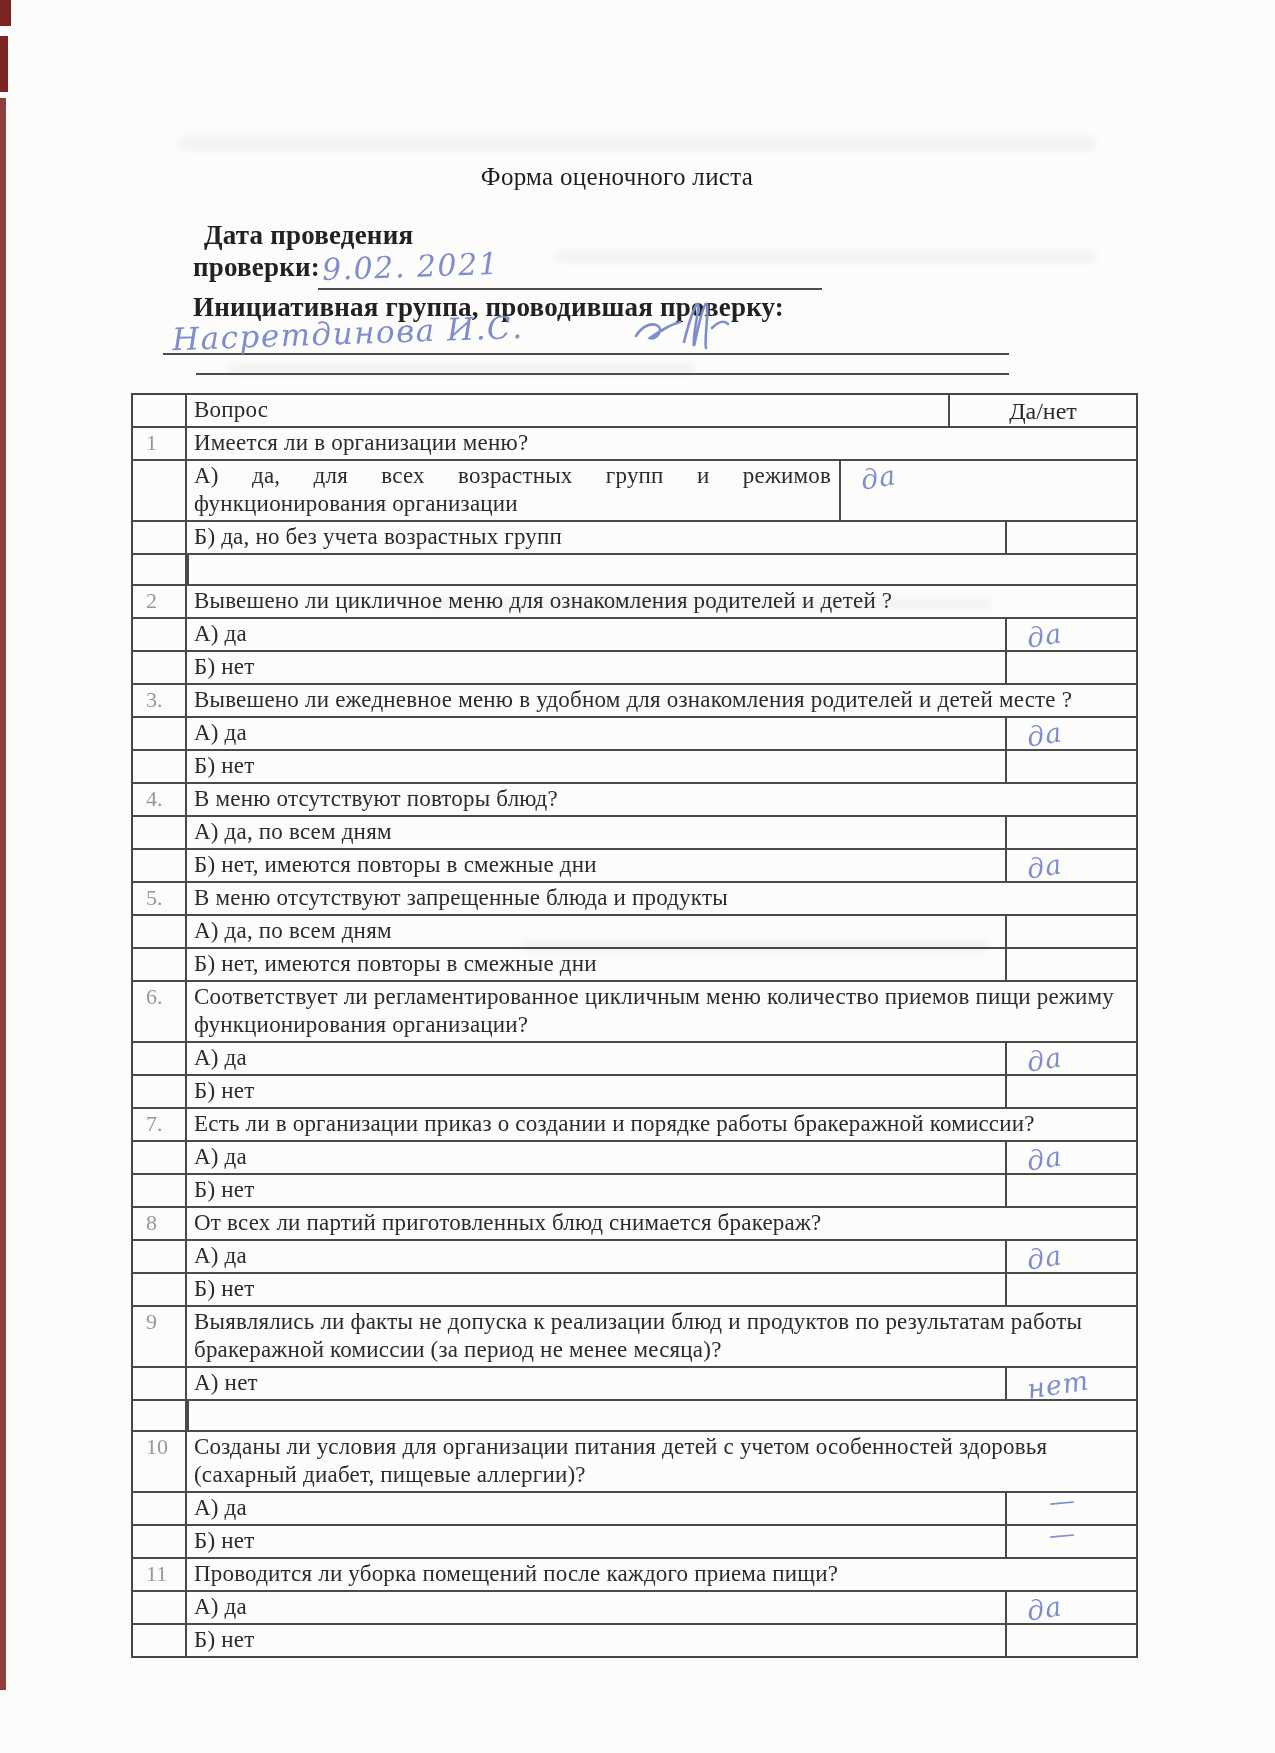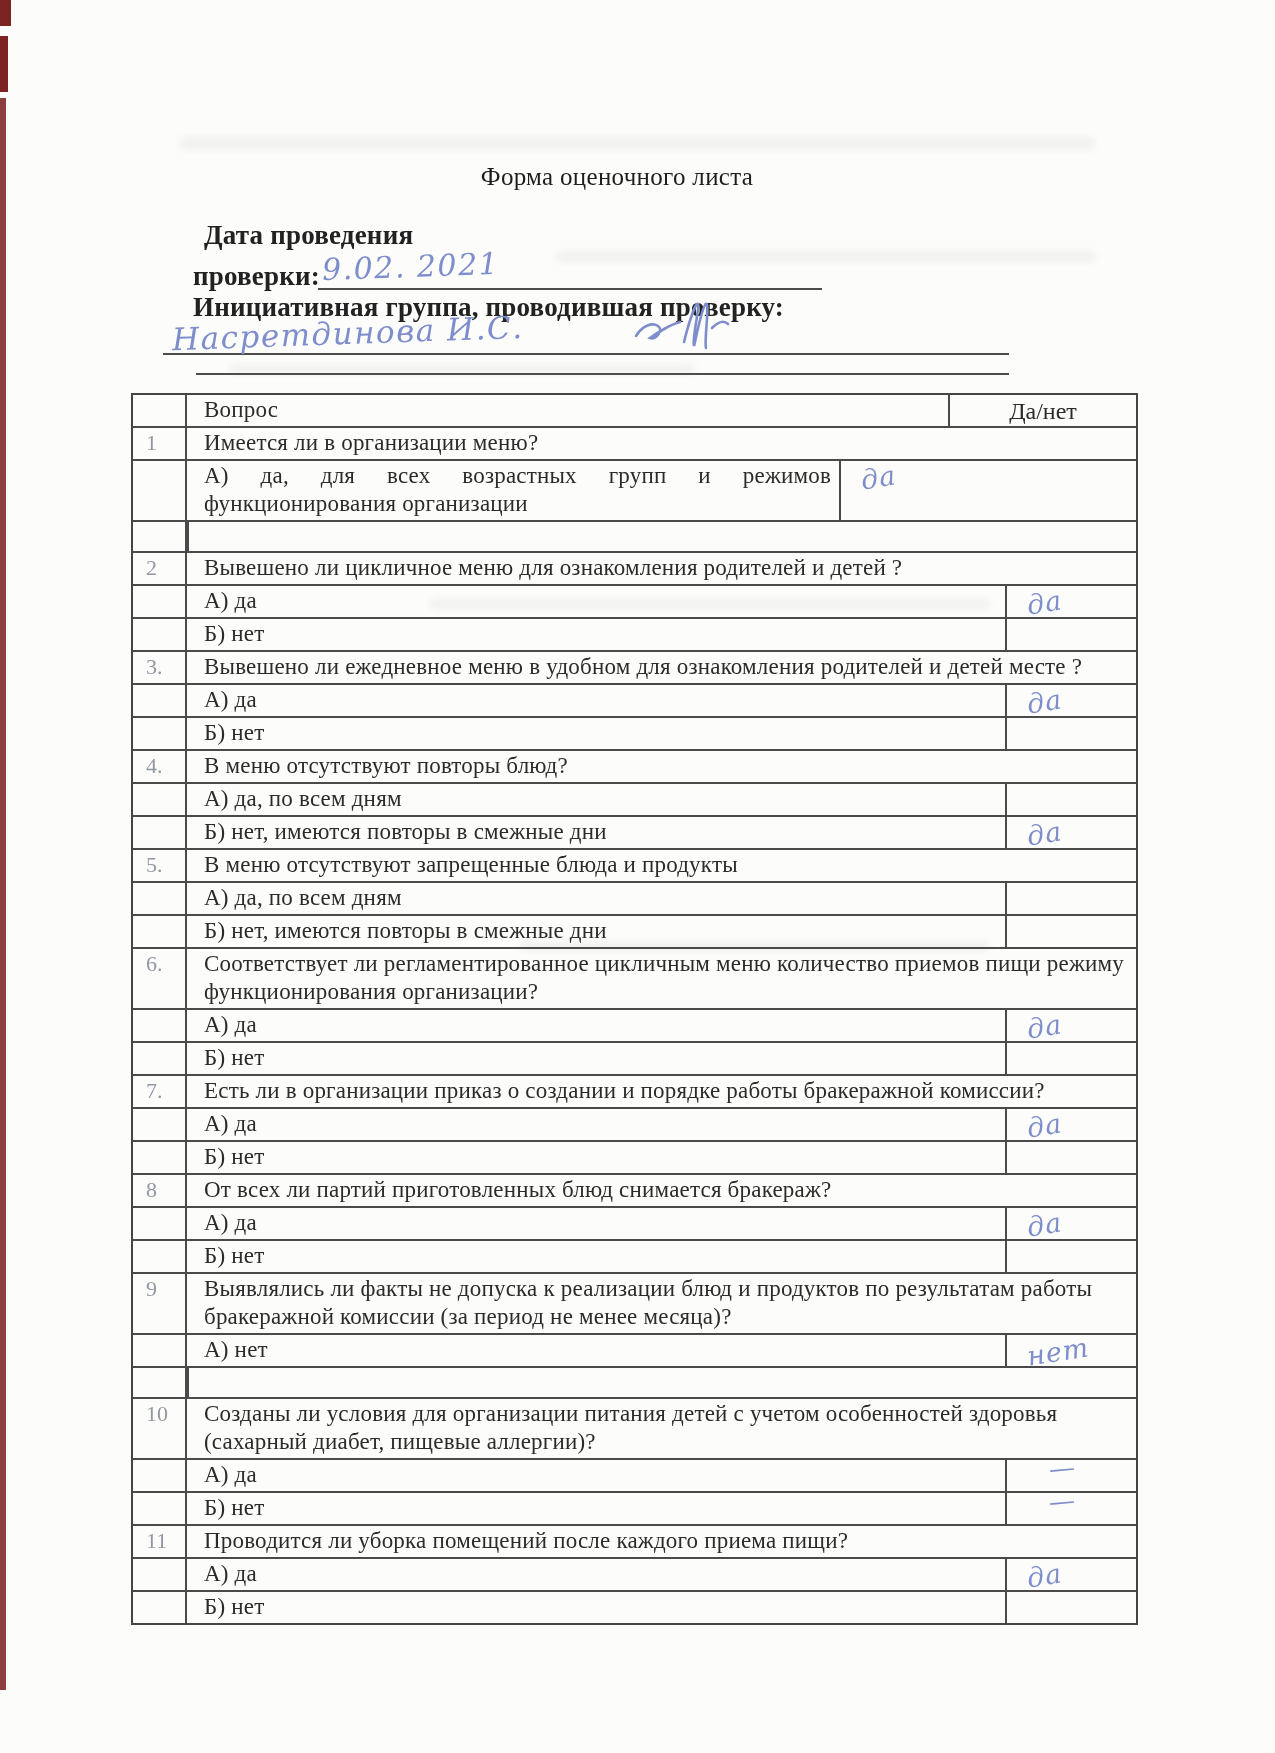--- a/index.html
+++ b/index.html
@@ -26,21 +26,21 @@
   .s5 { left:520px; top:941px; width:470px; height:10px; }
 
   
   .title {
     position:absolute; top:163px; left:0; width:1234px;
     text-align:center; font-size:25px; font-weight:400;
     letter-spacing:.3px; color:#1e1e1e; margin:0;
   }
   .lbl { position:absolute; font-size:27px; color:#222; letter-spacing:.2px; white-space:nowrap;font-weight:bold; }
   .l1 { left:204px; top:220px; }
-  .l2 { left:193px; top:261px; }
+  .l2 { left:193px; top:252px; }
   .l3 { left:193px; top:292px; }
 
   .hwtext {
     position:absolute; font-family:"DejaVu Serif", serif; font-style:italic;
     color:#7e8dcb; white-space:nowrap; letter-spacing:1.5px; z-index:2;
   }
   .date-val { left:322px; top:249px; font-size:30px; transform:rotate(-2deg); }
   .name-val { left:172px; top:315px; font-size:31px; transform:rotate(-2deg); }
   .sig { position:absolute; left:632px; top:298px; z-index:2; }
 
@@ -54,21 +54,21 @@
     position:absolute; left:131px; top:393px; width:1007px;
     border:2px solid #454545; box-sizing:border-box; background:transparent;
   }
   .row { display:flex; border-bottom:2px solid #4a4a4a; min-height:29px; position:relative; align-items:stretch; }
   .row:last-child { border-bottom:none; }
   .cell { font-size:23px; line-height:28px; color:#2b2b2b; box-sizing:border-box; }
   .num-cell {
     flex:0 0 54px; width:54px; border-right:2px solid #4a4a4a;
     color:#9298a3; font-size:22px; padding:1px 0 0 13px;
   }
-  .q-cell { flex:1 1 auto; padding:1px 8px 2px 17px; letter-spacing:.2px; }
+  .q-cell { flex:1 1 auto; padding:1px 8px 2px 7px; letter-spacing:.2px; }
   .a-cell { flex:0 0 131px; width:131px; border-left:2px solid #4a4a4a; position:relative; }
   .a-cell.hdr {
     flex:0 0 188px; width:188px; display:flex; align-items:center; justify-content:center;
     font-size:24px;
   }
   .header-row { min-height:31px; }
   .justify { max-width:652px; text-align:justify; }
   .hw {
     position:absolute; left:20px; top:3px; z-index:3;
     font-family:"DejaVu Serif", serif; font-style:italic;
@@ -119,20 +119,25 @@
       </div>
       <div class="row option-row">
         <div class="cell num-cell"></div>
         <div class="cell q-cell justify">А) да, для всех возрастных групп и режимов функционирования организации</div>
         <div class="cell a-cell">
           <div class="hw">да</div>
         </div>
       </div>
       <div class="row option-row">
         <div class="cell num-cell"></div>
+        <div class="cell q-cell">Б) да, но без учета возрастных групп</div>
+        <div class="cell a-cell"></div>
+      </div>
+      <div class="row option-row">
+        <div class="cell num-cell"></div>
         <div class="cell a-cell"></div>
       </div>
       <div class="row question-row">
         <div class="cell num-cell">2</div>
         <div class="cell q-cell">Вывешено ли цикличное меню для ознакомления родителей и детей ?</div>
       </div>
       <div class="row option-row">
         <div class="cell num-cell"></div>
         <div class="cell q-cell">А) да</div>
         <div class="cell a-cell">

